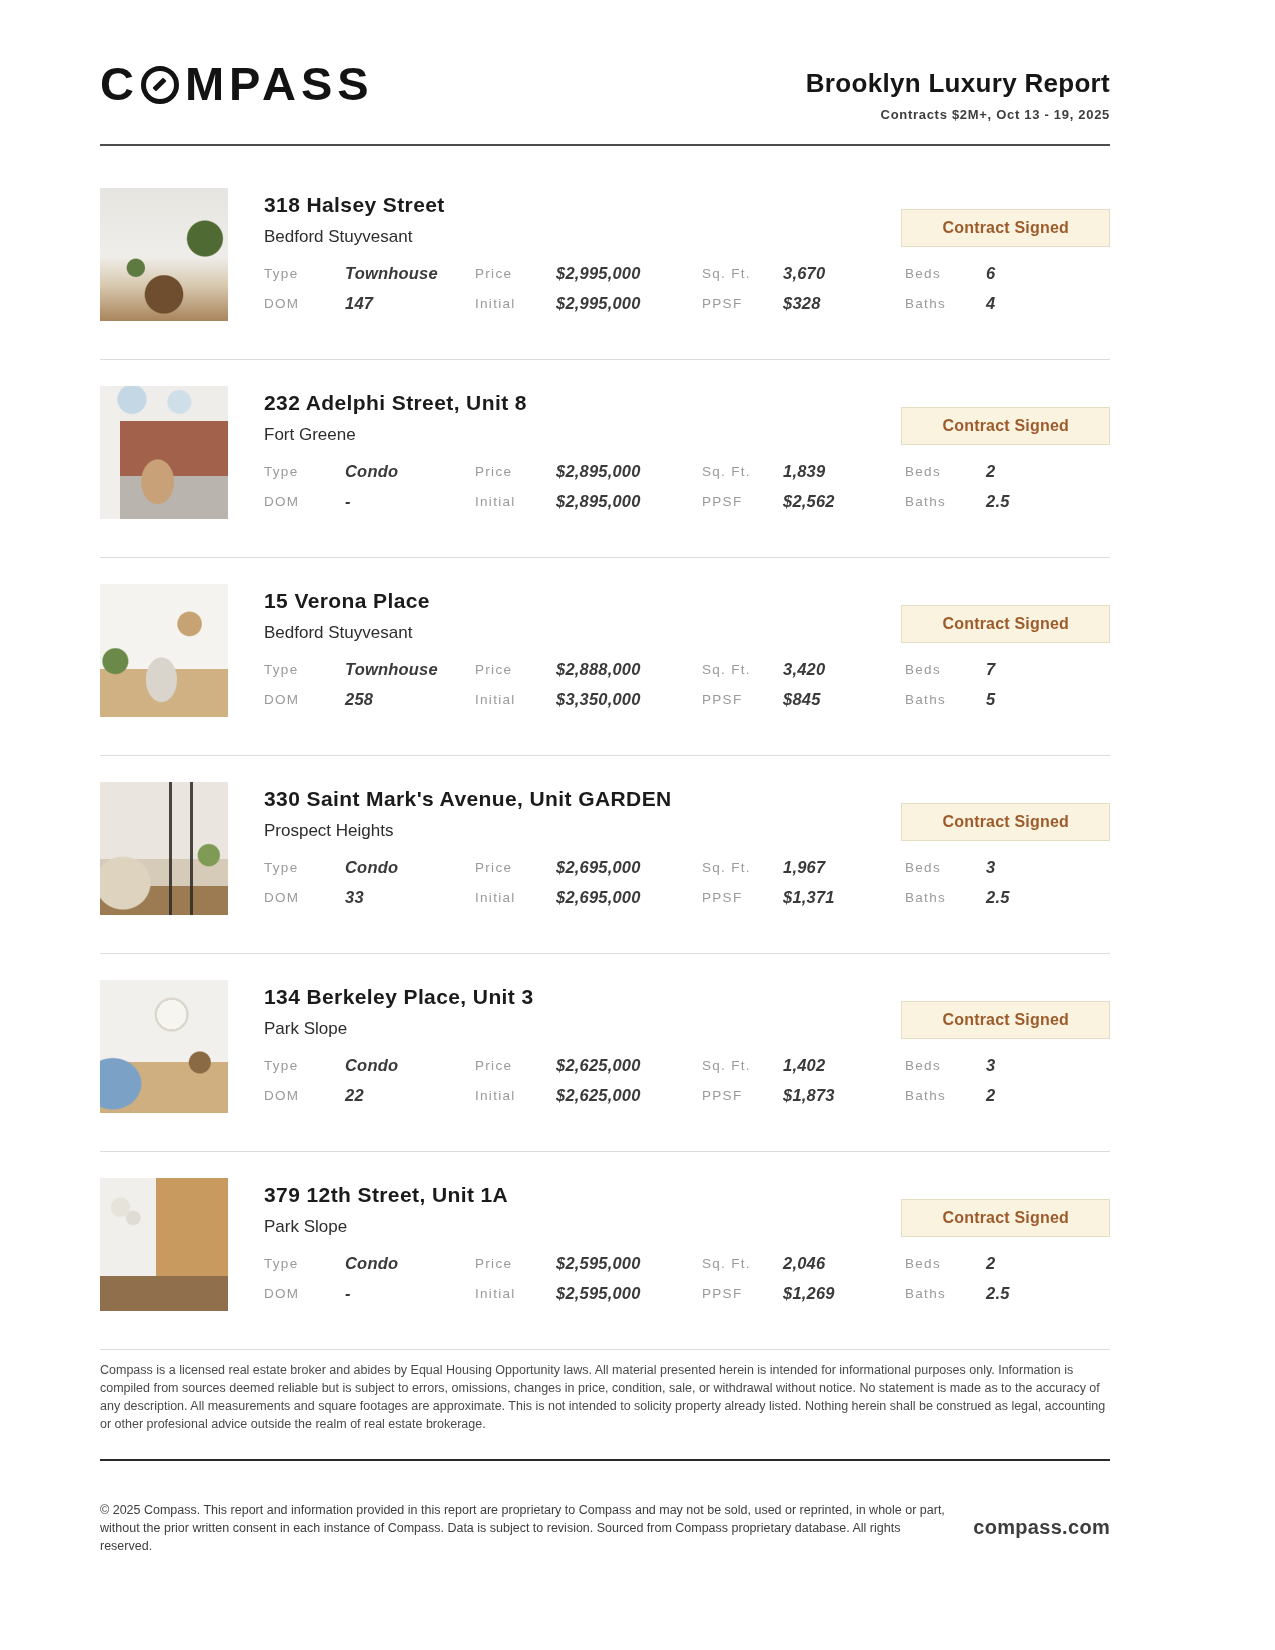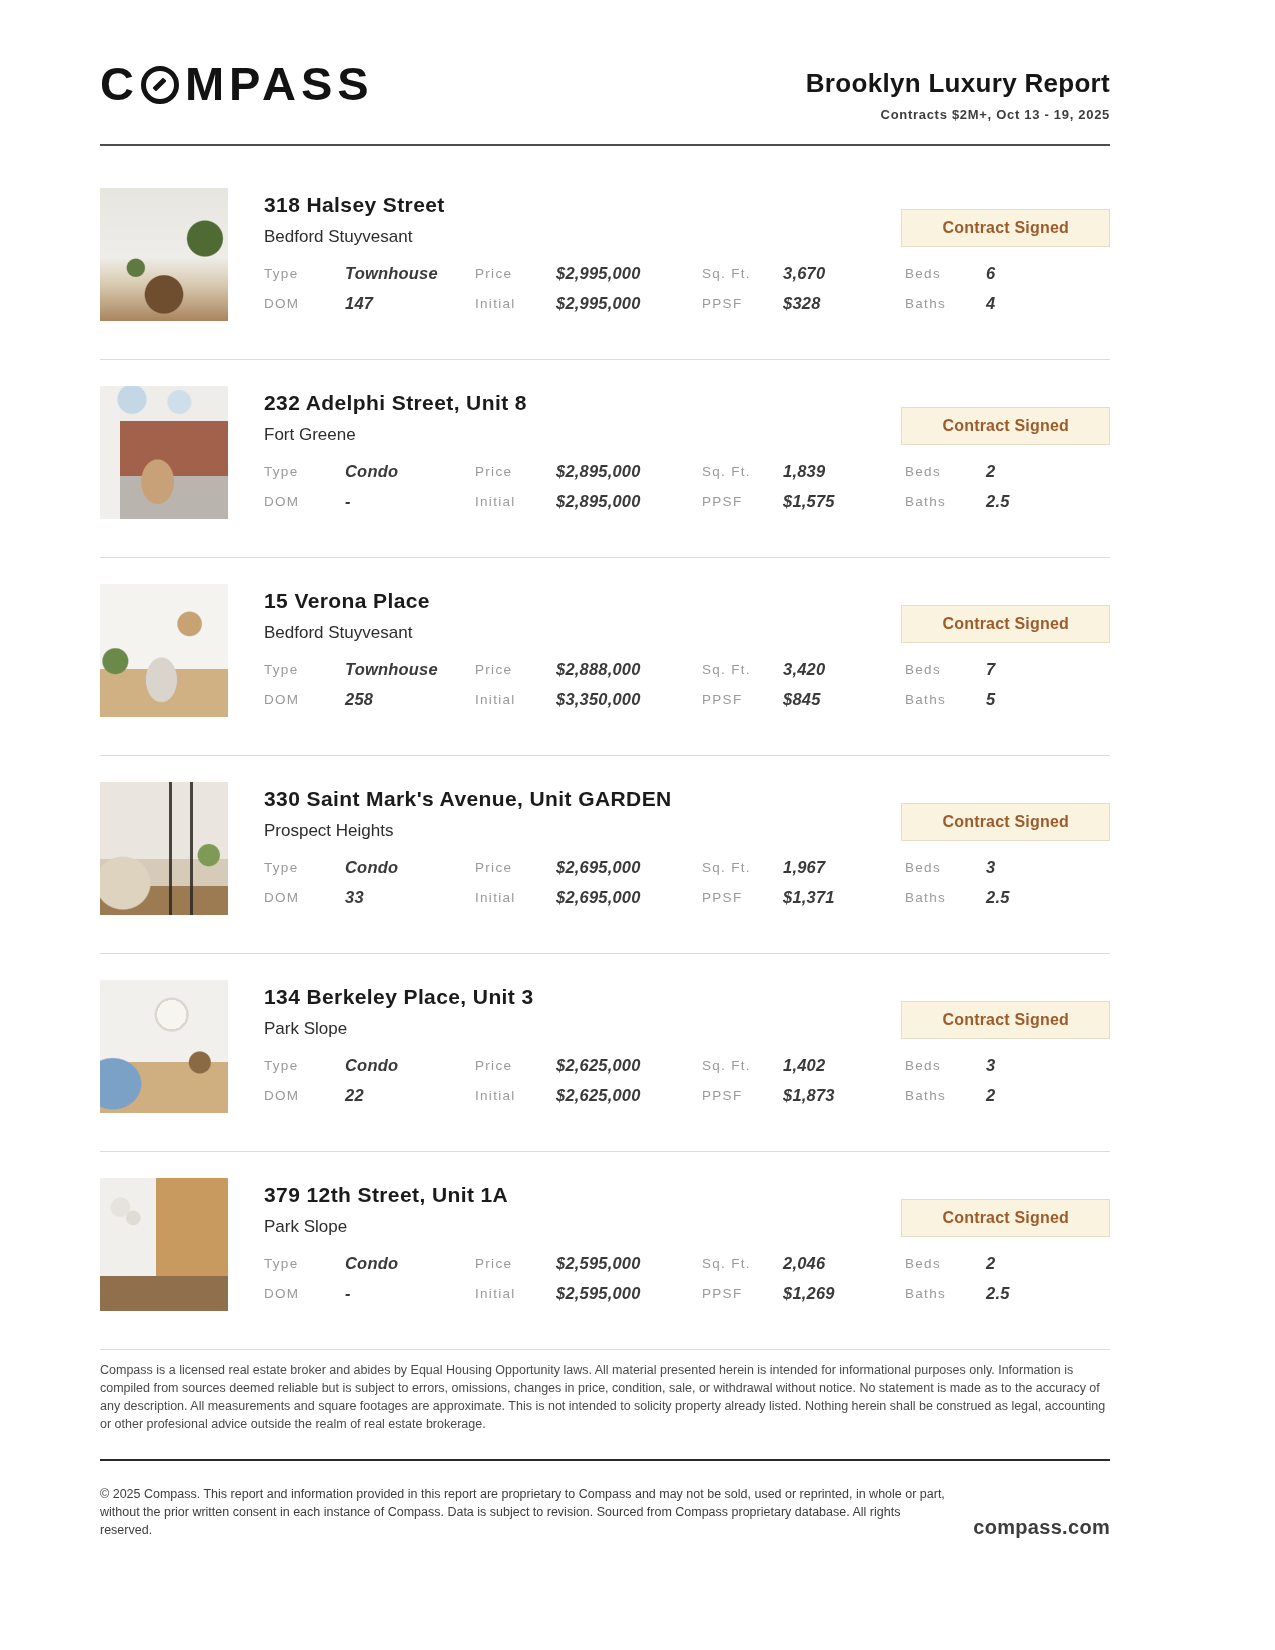--- a/index.html
+++ b/index.html
@@ -73,21 +73,21 @@
     linear-gradient(180deg,#f2f0ec 0 62%, #cfae80 62% 100%);}
   .p6{background:
     radial-gradient(circle at 16% 22%, #e6e3db 0 6%, transparent 7%),
     radial-gradient(circle at 26% 30%, #dfdcd4 0 5%, transparent 6%),
     linear-gradient(180deg, rgba(0,0,0,0) 74%, #8f6f4c 74%),
     linear-gradient(90deg,#f1efeb 0 44%, #c89a60 44% 100%);}
 
   
   .disclaimer { margin-top:11px; font-size:12.5px; line-height:18px; color:#4a4a4a; }
   .footer-rule { height:2px; background:#2a2a2a; margin-top:26px; }
-  .footer-row { display:flex; justify-content:space-between; align-items:flex-end; margin-top:24px; }
+  .footer-row { display:flex; justify-content:space-between; align-items:center; margin-top:40px; }
   .copyright { max-width:850px; font-size:12.5px; line-height:18px; color:#3d3d3d; }
   .site { font-size:20px; font-weight:bold; color:#3d3d3d; letter-spacing:0.3px; text-decoration:none; }
 </style>
 </head>
 <body>
 
 <div class="page">
 
   <div class="header">
     <div class="logo">
@@ -181,21 +181,21 @@
         <div class="stat">
             <span class="lbl">DOM</span>
             <span class="val">-</span>
           </div>
         <div class="stat">
             <span class="lbl">Initial</span>
             <span class="val">$2,895,000</span>
           </div>
         <div class="stat">
             <span class="lbl">PPSF</span>
-            <span class="val">$1,575</span>
+            <span class="val">$2,562</span>
           </div>
         <div class="stat">
             <span class="lbl">Baths</span>
             <span class="val">2.5</span>
           </div>
       </div>
     </div>
   </section>
 
   <section class="listing">

